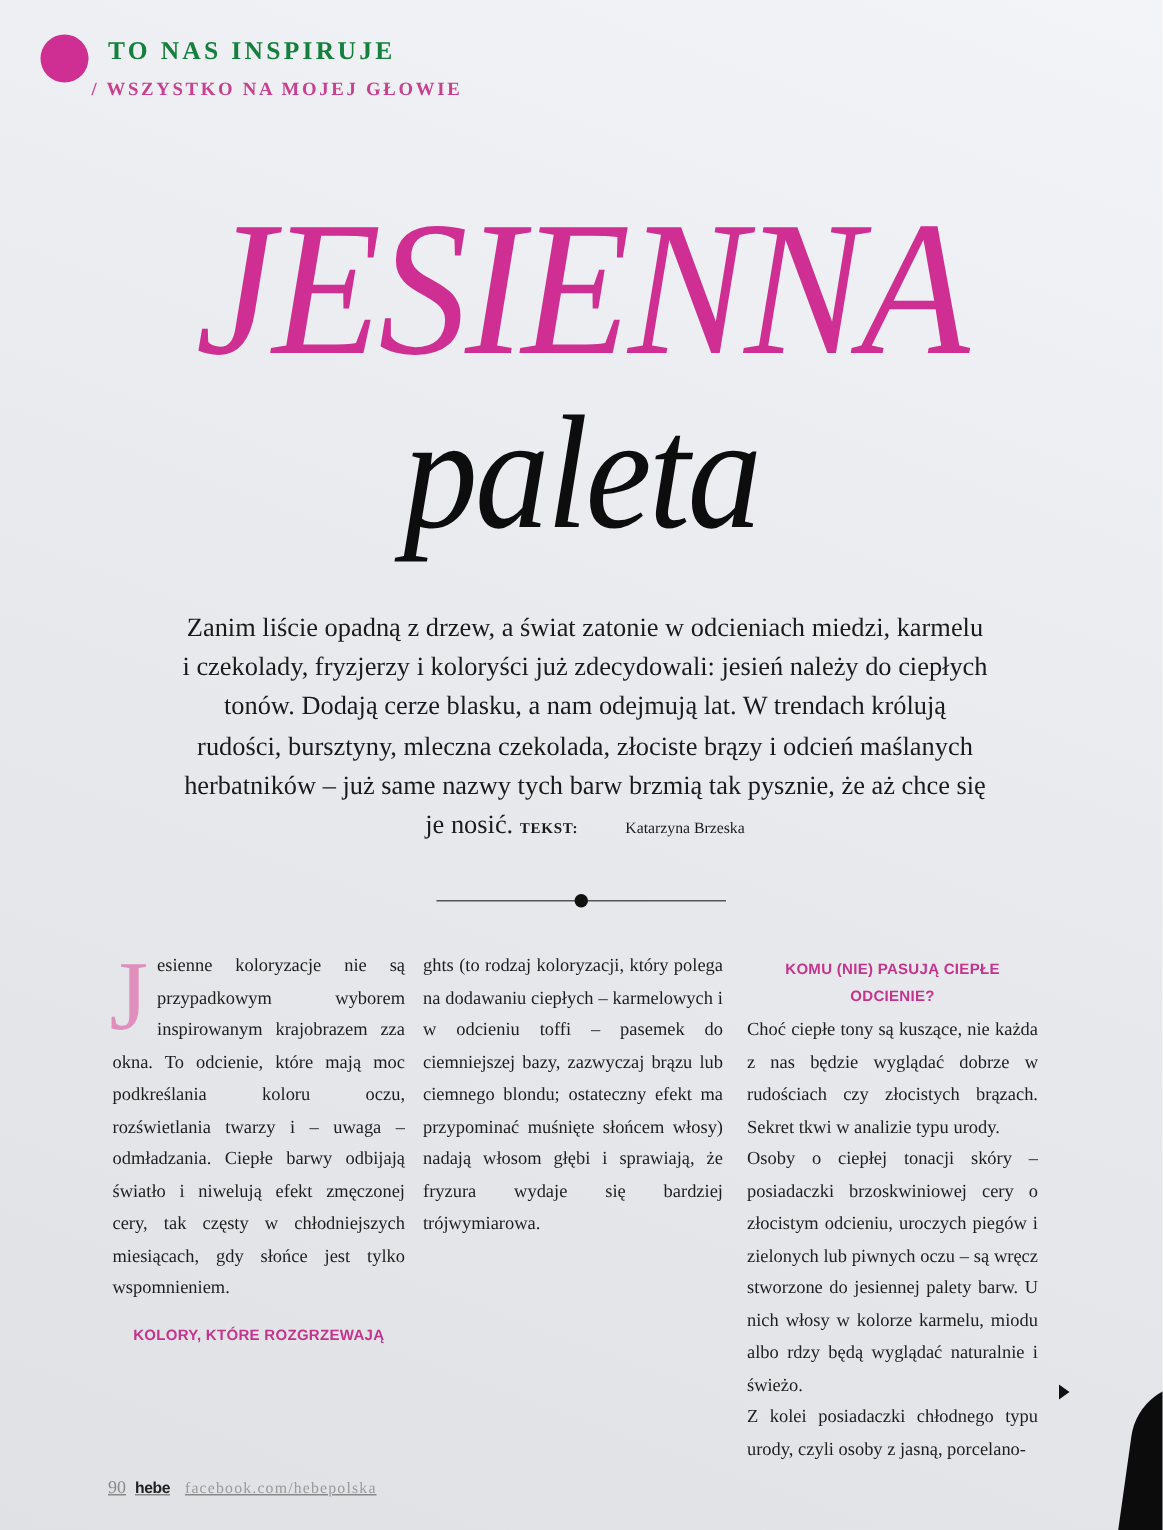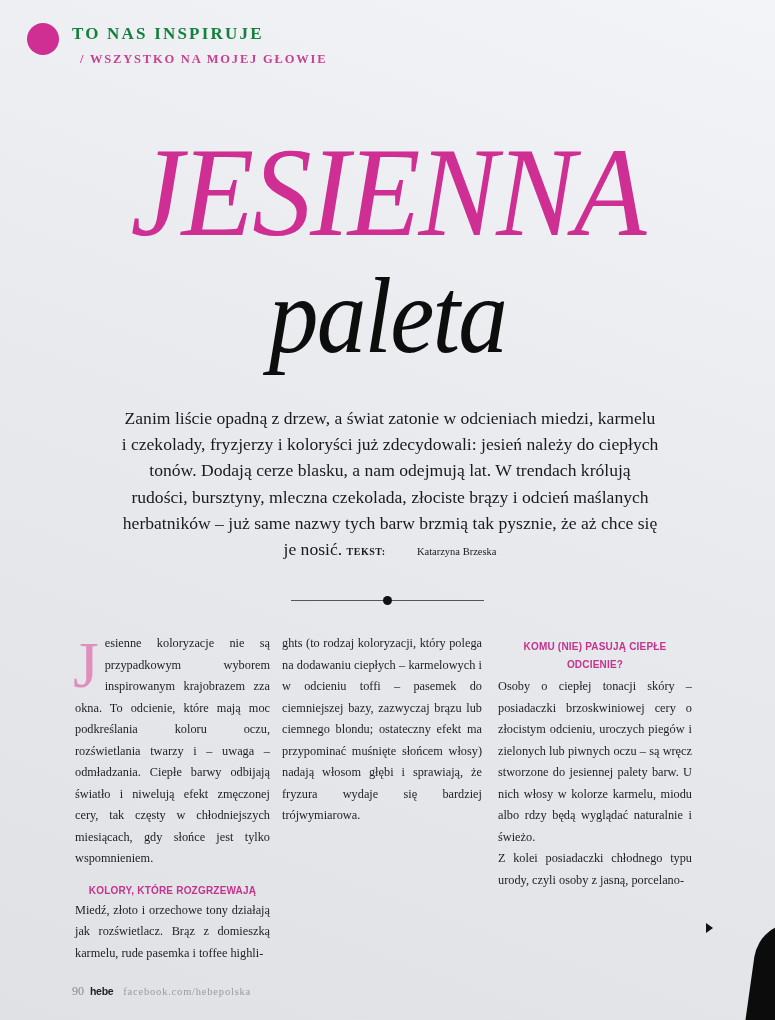--- a/index.html
+++ b/index.html
@@ -6,21 +6,21 @@
   body {
     width: 775px; height: 1020px; overflow: hidden; position: relative;
     background: linear-gradient(200deg, #f3f4f8 0%, #e8eaee 45%, #dfe1e5 100%);
     font-family: "Liberation Serif", serif; color: #1a1a1a;
   }
   .page { position: absolute; inset: 0; }
 
   
   .section-dot { position: absolute; left: 27px; top: 23px; width: 32px; height: 32px; border-radius: 50%; background: #cf2e92; }
   .section-title { position: absolute; left: 72px; top: 24px; font-family: "Liberation Serif", serif; font-weight: bold; font-size: 17px; letter-spacing: 2.2px; color: #15803d; }
-  .section-sub { position: absolute; left: 80px; top: 52px; font-family: "Liberation Serif", serif; font-weight: bold; font-size: 12.5px; letter-spacing: 1.8px; color: #c8408f; }
+  .section-sub { position: absolute; left: 61px; top: 52px; font-family: "Liberation Serif", serif; font-weight: bold; font-size: 12.5px; letter-spacing: 1.8px; color: #c8408f; }
 
   
   .headline-1 { position: absolute; left: 0; width: 775px; top: 128px; text-align: center; font-family: "Liberation Serif", serif; font-style: italic; font-size: 128px; line-height: 1; color: #cf2e92; letter-spacing: -2px; transform: scaleX(0.93); }
   .headline-2 { position: absolute; left: 0; width: 775px; top: 262px; text-align: center; font-family: "Liberation Serif", serif; font-style: italic; font-size: 108px; line-height: 1; color: #0d0d0d; letter-spacing: -2px; transform: scaleX(0.92); }
 
   
   .lead { position: absolute; left: 120px; width: 540px; top: 405px; text-align: center; font-family: "Liberation Serif", serif; font-size: 17.6px; line-height: 26.2px; color: #1a1a1a; }
   .lead .credit-label { font-size: 10px; font-weight: bold; letter-spacing: 0.5px; }
   .lead .credit-name { font-size: 10.5px; margin-left: 27px; }
 
@@ -35,21 +35,21 @@
   .col3 { left: 498px; width: 194px; top: 638px; }
 
   .dropcap { float: left; font-family: "Liberation Serif", serif; font-size: 66px; line-height: 56px; color: #e08fbd; margin: 4px 6px 0 -2px; }
 
   .subhead { font-family: "Liberation Sans", sans-serif; font-weight: bold; font-size: 10px; line-height: 18px; color: #c4338c; text-align: center; margin: 12px 0 0 0; letter-spacing: 0.2px; }
   .col3 .subhead { margin-top: 0; margin-bottom: 2px; }
 
   .continue-arrow { position: absolute; left: 706px; top: 923px; width: 0; height: 0; border-top: 5px solid transparent; border-bottom: 5px solid transparent; border-left: 7px solid #111; }
 
   
-  .footer { position: absolute; left: 72px; top: 984px; font-size: 11.5px; color: #888; display: flex; align-items: baseline; gap: 6px; }
+  .footer { position: absolute; left: 72px; top: 984px; font-size: 11.5px; color: #888; display: flex; align-items: baseline; gap: 6px; text-decoration: underline; }
   .footer .page-num { font-family: "Liberation Serif", serif; font-size: 12px; color: #8a8a8a; }
   .footer .brand { font-family: "Liberation Sans", sans-serif; font-size: 10.5px; font-weight: bold; color: #222; letter-spacing: -0.3px; text-align: center; }
   .footer .fb { font-family: "Liberation Serif", serif; font-size: 10.5px; color: #9a9a9a; letter-spacing: 0.8px; margin-left: 4px; }
 
   .corner-image { position: absolute; left: 752px; top: 920px; width: 40px; height: 110px; background: #0c0c0c; border-radius: 40px 0 0 0; transform: rotate(8deg); }
 </style>
 </head>
 <body>
 
 <div class="page">
@@ -68,29 +68,29 @@
   </div>
 
   <div class="divider"></div>
   <div class="divider-dot"></div>
 
   <div class="col col1">
     <p>
       <span class="dropcap">J</span><span>esienne koloryzacje nie są przypadkowym wyborem inspirowanym krajobrazem zza okna. To odcienie, które mają moc podkreślania koloru oczu, rozświetlania twarzy i – uwaga – odmładzania. Ciepłe barwy odbijają światło i niwelują efekt zmęczonej cery, tak częsty w chłodniejszych miesiącach, gdy słońce jest tylko wspomnieniem.</span>
     </p>
     <div class="subhead">KOLORY, KTÓRE ROZGRZEWAJĄ</div>
-    <p>Miedź, złoto i orzechowe tony działają jak rozświetlacz. Brąz z domieszką karmelu, rude pasemka i toffee highli-</p>
   </div>
 
   <div class="col col2">
     <p>ghts (to rodzaj koloryzacji, który polega na dodawaniu ciepłych – karmelowych i w odcieniu toffi – pasemek do ciemniejszej bazy, zazwyczaj brązu lub ciemnego blondu; ostateczny efekt ma przypominać muśnięte słońcem włosy) nadają włosom głębi i sprawiają, że fryzura wydaje się bardziej trójwymiarowa.</p>
   </div>
 
   <div class="col col3">
     <div class="subhead">KOMU (NIE) PASUJĄ CIEPŁE ODCIENIE?</div>
+    <p>Choć ciepłe tony są kuszące, nie każda z nas będzie wyglądać dobrze w rudościach czy złocistych brązach. Sekret tkwi w analizie typu urody.</p>
     <p>Osoby o ciepłej tonacji skóry – posiadaczki brzoskwiniowej cery o złocistym odcieniu, uroczych piegów i zielonych lub piwnych oczu – są wręcz stworzone do jesiennej palety barw. U nich włosy w kolorze karmelu, miodu albo rdzy będą wyglądać naturalnie i świeżo.</p>
     <p>Z kolei posiadaczki chłodnego typu urody, czyli osoby z jasną, porcelano-</p>
   </div>
 
   <div class="continue-arrow"></div>
 
   <div class="corner-image"></div>
 
   <div class="footer">
     <span class="page-num">90</span>

